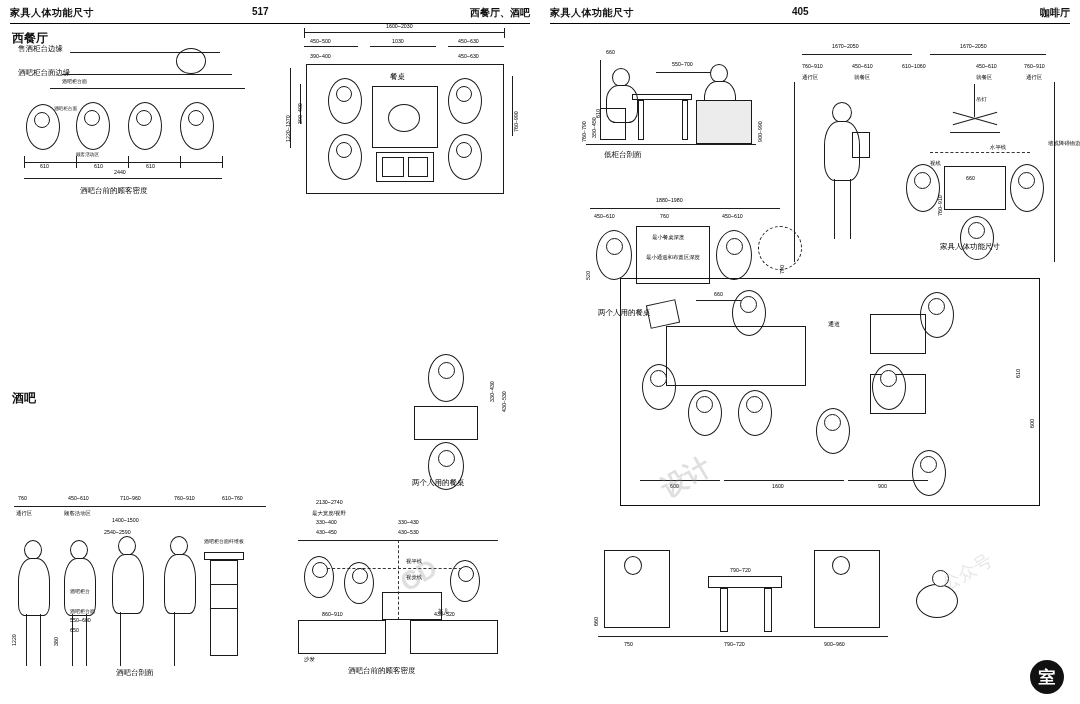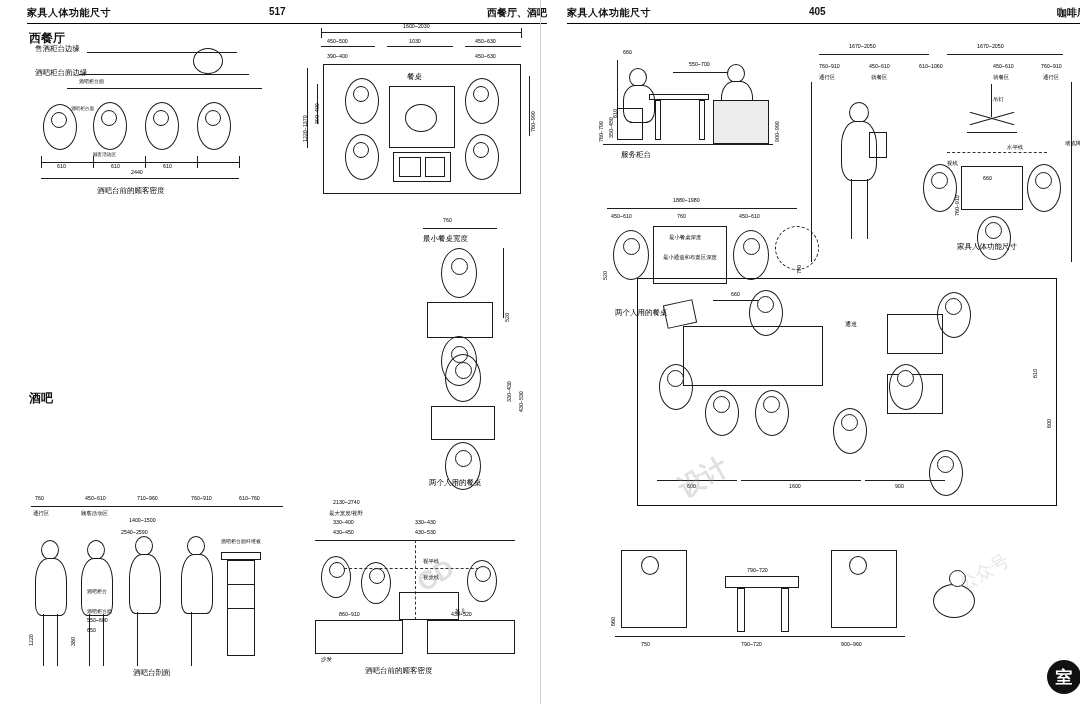--- a/index.html
+++ b/index.html
@@ -1,20 +1,20 @@
 <!DOCTYPE html>
 <html><head>
 <meta charset="utf-8">
 <style>
   html,body{margin:0;padding:0;background:#fff;}
   body{width:1080px;height:704px;font-family:"Liberation Sans",sans-serif;color:#111;overflow:hidden;}
   #page{position:relative;width:1080px;height:704px;background:#fff;}
 
   
-  .book-page{position:absolute;top:0;height:704px;background:#fff;margin-left:17px;}
+  .book-page{position:absolute;top:0;height:704px;background:#fff;}
   #page-left{left:0;width:540px;}
   #page-right{left:540px;width:540px;}
 
   .page-header{position:absolute;left:10px;right:10px;top:6px;height:18px;}
   .page-header .hdr-line{position:absolute;left:0;right:0;top:17px;border-top:1.3px solid #000;}
   .hdr-book{position:absolute;left:0;top:0;font-size:10px;font-weight:bold;letter-spacing:.5px;}
   .hdr-num{position:absolute;top:0;font-size:10px;font-weight:bold;}
   .hdr-sec{position:absolute;right:0;top:0;font-size:10px;font-weight:bold;}
 
   .section-title{position:absolute;font-size:12px;font-weight:bold;}
@@ -136,32 +136,20 @@
       <div class="vline" style="left:14px;top:44px;height:80px"></div>
       <div class="dimv" style="left:10px;top:118px">1220~1370</div>
       <div class="vline" style="left:24px;top:60px;height:40px"></div>
       <div class="dimv" style="left:22px;top:100px">390~400</div>
       <div class="dimv" style="left:238px;top:108px">760~990</div>
       <div class="vline" style="left:236px;top:52px;height:60px"></div>
     </div>
 
 
 
-    <div class="fig" style="left:390px;top:218px;width:140px;height:170px">
-      <div class="dim" style="left:36px;top:0">760</div>
-      <div class="hline" style="left:16px;top:10px;width:74px"></div>
-      <div class="cap" style="left:16px;top:16px">最小餐桌宽度</div>
-      <div class="ell" style="left:34px;top:30px;width:36px;height:50px"></div>
-      <div class="head" style="left:44px;top:40px;width:15px;height:15px"></div>
-      <div class="box" style="left:20px;top:84px;width:66px;height:36px"></div>
-      <div class="ell" style="left:34px;top:118px;width:36px;height:50px"></div>
-      <div class="head" style="left:44px;top:128px;width:15px;height:15px"></div>
-      <div class="dimv" style="left:98px;top:104px">520</div>
-      <div class="vline" style="left:96px;top:30px;height:70px"></div>
-    </div>
 
 
 
     <div class="fig" style="left:398px;top:352px;width:130px;height:140px">
       <div class="ell" style="left:30px;top:2px;width:36px;height:48px"></div>
       <div class="head" style="left:40px;top:10px;width:15px;height:15px"></div>
       <div class="box" style="left:16px;top:54px;width:64px;height:34px"></div>
       <div class="ell" style="left:30px;top:90px;width:36px;height:48px"></div>
       <div class="head" style="left:40px;top:98px;width:15px;height:15px"></div>
       <div class="dimv" style="left:92px;top:50px">330~430</div>
@@ -270,21 +258,21 @@
       <div class="box" style="left:62px;top:54px;width:6px;height:40px"></div>
       <div class="box" style="left:106px;top:54px;width:6px;height:40px"></div>
       <div class="box" style="left:24px;top:62px;width:26px;height:32px"></div>
       <div class="head" style="left:134px;top:18px;width:16px;height:17px"></div>
       <div class="body-sh" style="left:128px;top:35px;width:30px;height:40px"></div>
       <div class="box" style="left:120px;top:54px;width:56px;height:44px;background:#ececec"></div>
       <div class="hline" style="left:10px;top:98px;width:170px"></div>
       <div class="dimv" style="left:6px;top:96px">760~790</div>
       <div class="dimv" style="left:16px;top:92px">350~450</div>
       <div class="dimv" style="left:182px;top:96px">900~990</div>
-      <div class="cap" style="left:28px;top:104px">服务柜台</div>
+      <div class="cap" style="left:28px;top:104px">低柜台剖面</div>
     </div>
 
     <div class="fig" style="left:36px;top:196px;width:230px;height:130px">
       <div class="hline" style="left:14px;top:12px;width:190px"></div>
       <div class="dim" style="left:80px;top:2px">1880~1980</div>
       <div class="dim" style="left:18px;top:18px">450~610</div>
       <div class="dim" style="left:84px;top:18px">760</div>
       <div class="dim" style="left:146px;top:18px">450~610</div>
       <div class="box" style="left:60px;top:30px;width:74px;height:58px"></div>
       <div class="ell" style="left:20px;top:34px;width:36px;height:50px"></div>

